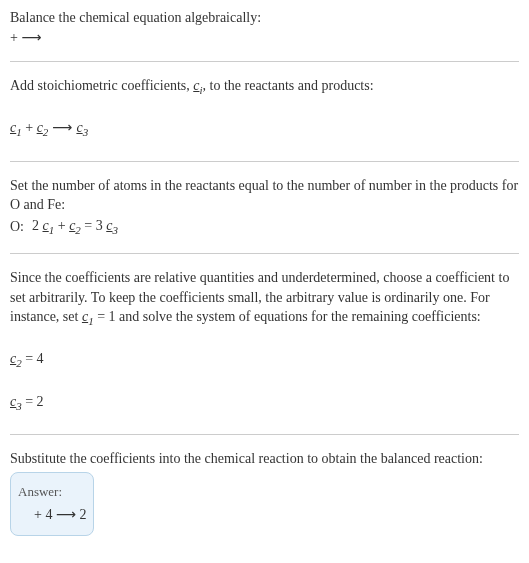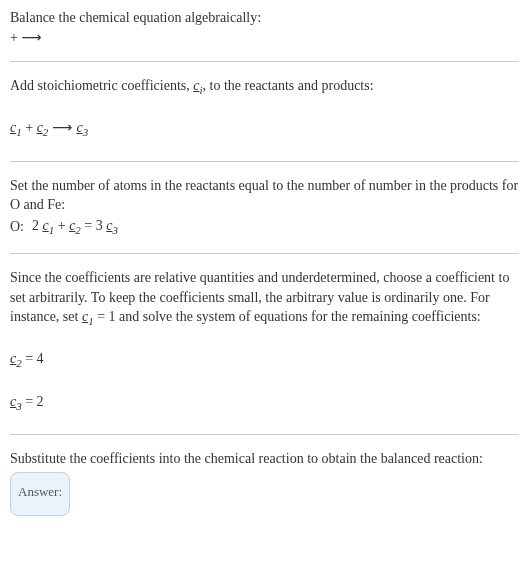--- a/index.html
+++ b/index.html
@@ -113,14 +113,15 @@
   <div class="eq-line math"><span class="coef">c</span><span class="sub">2</span> = 4</div>
   <div class="eq-line math"><span class="coef">c</span><span class="sub">3</span> = 2</div>
 </div>
 
 <hr class="divider">
 
 <div class="section">
   <div>Substitute the coefficients into the chemical reaction to obtain the balanced reaction:</div>
   <div class="answer-box">
     <div class="answer-label">Answer:</div>
+    <div class="answer-eq math"> + 4  ⟶ 2 </div>
   </div>
 </div>
 
 </body></html>

